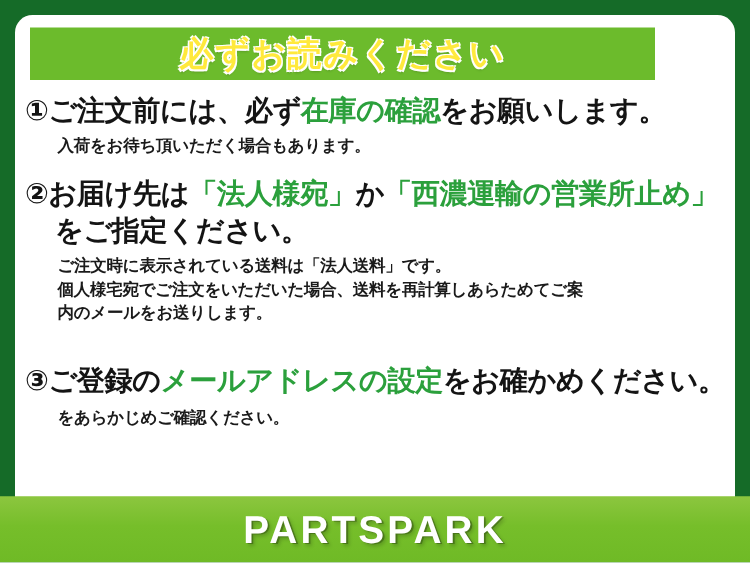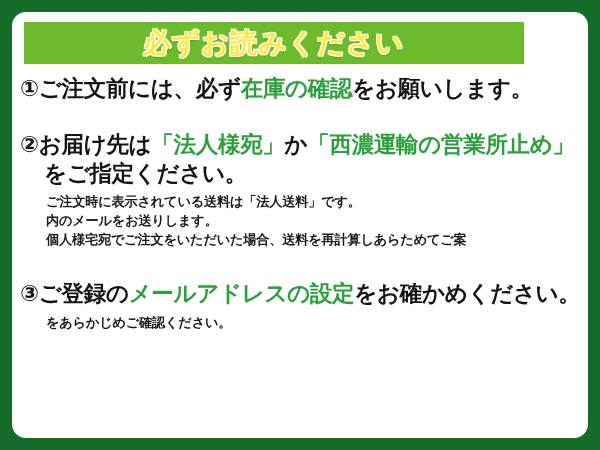--- a/index.html
+++ b/index.html
@@ -90,21 +90,21 @@
     font-weight: bold;
     line-height: 1.42;
     letter-spacing: -0.2px;
     padding-left: 26px;
     margin-top: 3px;
   }
   .item-sub div { white-space: nowrap; }
 
   #item-1 { margin-top: 4px; }
   #item-1 .item-sub { margin-top: 4px; }
-  #item-2 { margin-top: 26px; }
+  #item-2 { margin-top: 14px; }
   #item-2 .item-sub { margin-top: 4px; }
   #item-3 { margin-top: 30px; }
   #item-3 .item-sub { margin-top: 5px; }
 
   
   #footer-bar {
     position: absolute;
     left: 0;
     bottom: 0;
     width: 600px;
@@ -132,37 +132,41 @@
 
     <div id="title-banner">
       <span id="title-text">必ずお読みください</span>
     </div>
 
     <div id="body-area">
 
       <div class="item" id="item-1">
         <div class="item-head"><span>①</span><span>ご注文前には、必ず</span><span class="hl">在庫の確認</span><span>をお願いします。</span></div>
         <div class="item-sub">
+          <div>入荷をお待ち頂いただく場合もあります。</div>
         </div>
       </div>
 
       <div class="item" id="item-2">
         <div class="item-head"><span>②</span><span>お届け先は</span><span class="hl">「法人様宛」</span><span>か</span><span class="hl">「西濃運輸の営業所止め」</span></div>
         <div class="item-head wrapline">をご指定ください。</div>
         <div class="item-sub">
           <div>ご注文時に表示されている送料は「法人送料」です。</div>
+          <div>個人様宅宛でご注文をいただいた場合、送料を再計算しあらためてご案</div>
           <div>内のメールをお送りします。</div>
-          <div>個人様宅宛でご注文をいただいた場合、送料を再計算しあらためてご案</div>
         </div>
       </div>
 
       <div class="item" id="item-3">
         <div class="item-head"><span>③</span><span>ご登録の</span><span class="hl">メールアドレスの設定</span><span>をお確かめください。</span></div>
         <div class="item-sub">
           <div>をあらかじめご確認ください。</div>
         </div>
       </div>
 
     </div>
   </div>
 
+  <div id="footer-bar">
+    <span id="footer-logo">PARTSPARK</span>
+  </div>
 
 </div>
 
 </body></html>

